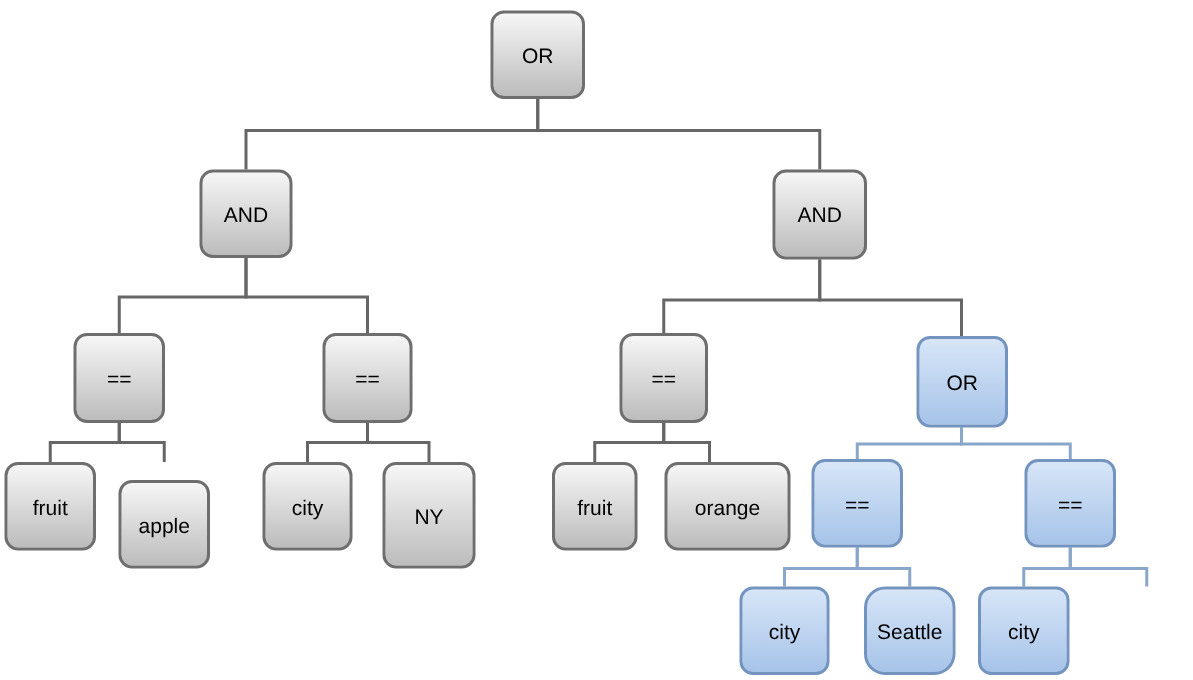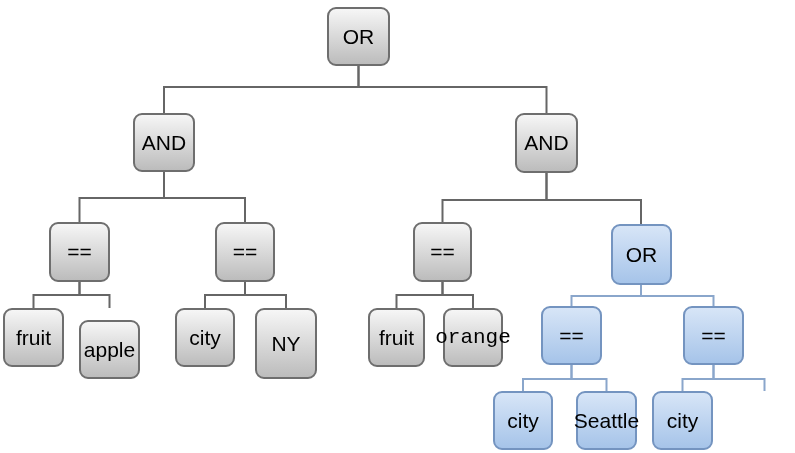--- a/index.html
+++ b/index.html
@@ -22,21 +22,21 @@
     width: 795px;
     height: 453px;
   }
   .node {
     position: absolute;
     box-sizing: border-box;
     border-radius: 9px;
     display: flex;
     align-items: center;
     justify-content: center;
-    font-size: 21px;
+    font-size: 14px;
     color: #000000;
     white-space: nowrap;
     user-select: none;
   }
   .node.gray {
     background: linear-gradient(#f6f6f6, #bcbcbc);
     border: 2px solid #6e6e6e;
   }
   .node.blue {
     background: linear-gradient(#d7e5f7, #a6c4e9);
@@ -85,20 +85,20 @@
   <div class="node gray" style="left:515px; top:113px; width:63px; height:60px;">AND</div>
   <div class="node gray" style="left:49px;  top:222px; width:61px; height:60px;">==</div>
   <div class="node gray" style="left:215px; top:222px; width:60px; height:60px;">==</div>
   <div class="node gray" style="left:413px; top:222px; width:59px; height:60px;">==</div>
   <div class="node blue" style="left:611px; top:224px; width:61px; height:61px;">OR</div>
   <div class="node gray" style="left:3px;   top:308px; width:61px; height:59px;">fruit</div>
   <div class="node gray" style="left:79px;  top:320px; width:61px; height:59px;">apple</div>
   <div class="node gray" style="left:175px; top:308px; width:60px; height:59px;">city</div>
   <div class="node gray" style="left:255px; top:308px; width:62px; height:71px;">NY</div>
   <div class="node gray" style="left:368px; top:308px; width:57px; height:59px;">fruit</div>
-  <div class="node gray" style="left:443px; top:308px; width:60px; height:59px;font-family:Liberation Mono, monospace;">orange</div>
+  <div class="node gray" style="left:443px; top:308px; width:84px; height:59px;">orange</div>
   <div class="node blue" style="left:541px; top:306px; width:61px; height:59px;">==</div>
   <div class="node blue" style="left:683px; top:306px; width:61px; height:59px;">==</div>
   <div class="node blue" style="left:493px; top:391px; width:60px; height:59px;">city</div>
-  <div class="node blue" style="left:576px; top:391px; width:61px; height:59px;">Seattle</div>
+  <div class="node blue" style="left:576px; top:391px; width:61px; height:59px;border-radius:14px;">Seattle</div>
   <div class="node blue" style="left:652px; top:391px; width:61px; height:59px;">city</div>
 
 </div>
 
 </body></html>

